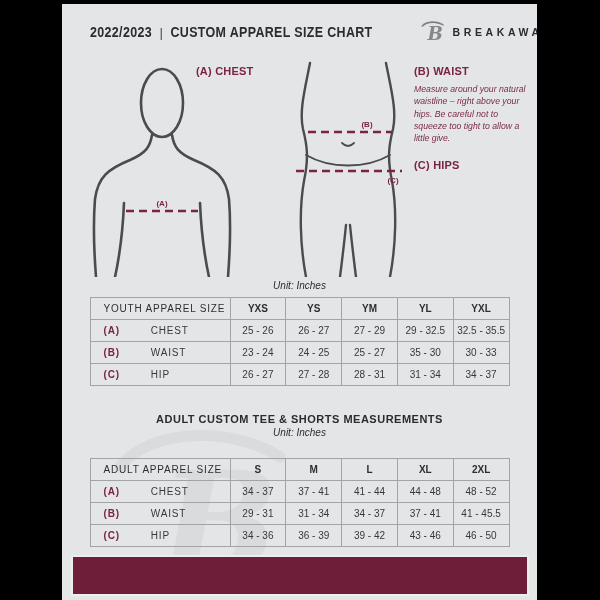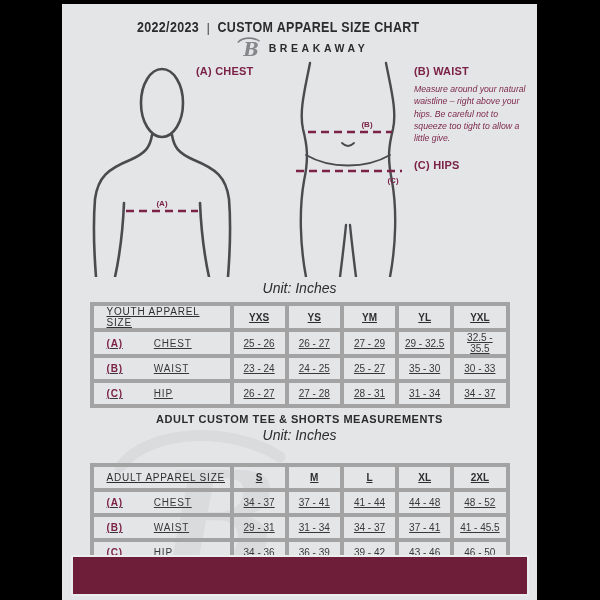--- a/index.html
+++ b/index.html
@@ -8,21 +8,20 @@
     font-family:"Liberation Sans", sans-serif;overflow:hidden;
   }
   .page{
     position:absolute;left:62px;top:4px;width:475px;height:596px;
     background:#e4e5e7;overflow:hidden;
   }
   
   .header{
     display:flex;justify-content:space-between;align-items:center;
     padding:15px 24px 0 28px;
-    flex-direction:column;
   }
   .title-wrap{
     display:flex;align-items:center;white-space:nowrap;
     transform:scaleX(0.86);transform-origin:left center;
   }
   .title-year,.title-main{
     font-weight:bold;font-size:14.5px;color:#2c2c2e;letter-spacing:0.4px;
   }
   .title-sep{font-size:13px;color:#2c2c2e;font-weight:400;padding:0 9px;}
   .brand{display:flex;align-items:center;gap:8px;}
@@ -40,27 +39,27 @@
   }
   .guide p{
     margin:0;font-size:8.7px;font-style:italic;color:#7d2a4a;
     line-height:1.42;white-space:pre-line;
   }
   
   .section{position:absolute;left:0;width:475px;text-align:center;z-index:2;}
   .section.youth{top:274px;}
   .section.adult{top:409px;}
   .sec-title{font-size:11px;font-weight:bold;color:#2c2c2e;letter-spacing:0.5px;}
-  .sec-unit{font-size:14px;font-style:italic;color:#2c2c2e;margin-top:2px;}
+  .sec-unit{font-size:10px;font-style:italic;color:#2c2c2e;margin-top:2px;}
   table{
     border-collapse:collapse;margin:6px auto 0;width:420px;table-layout:fixed;
   }
   .section.adult table{margin-top:20px;}
   th,td{
-    border:4px solid #a3a3a3;font-size:10px;color:#38383a;height:21px;padding:0 3px;text-decoration:underline;
+    border:1px solid #a3a3a3;font-size:10px;color:#38383a;height:21px;padding:0 3px;
   }
   th{font-weight:bold;color:#2e2e30;}
   .label-col{
     text-align:left;padding-left:13px;font-weight:normal;letter-spacing:0.8px;
   }
   td.value{text-align:center;}
   .row-key{color:#7b2346;font-weight:bold;margin-right:4px;}
   .row-lbl{letter-spacing:0.8px;padding-left:27px;}
   
   .watermark{position:absolute;left:28px;top:408px;z-index:1;opacity:0.55;}

